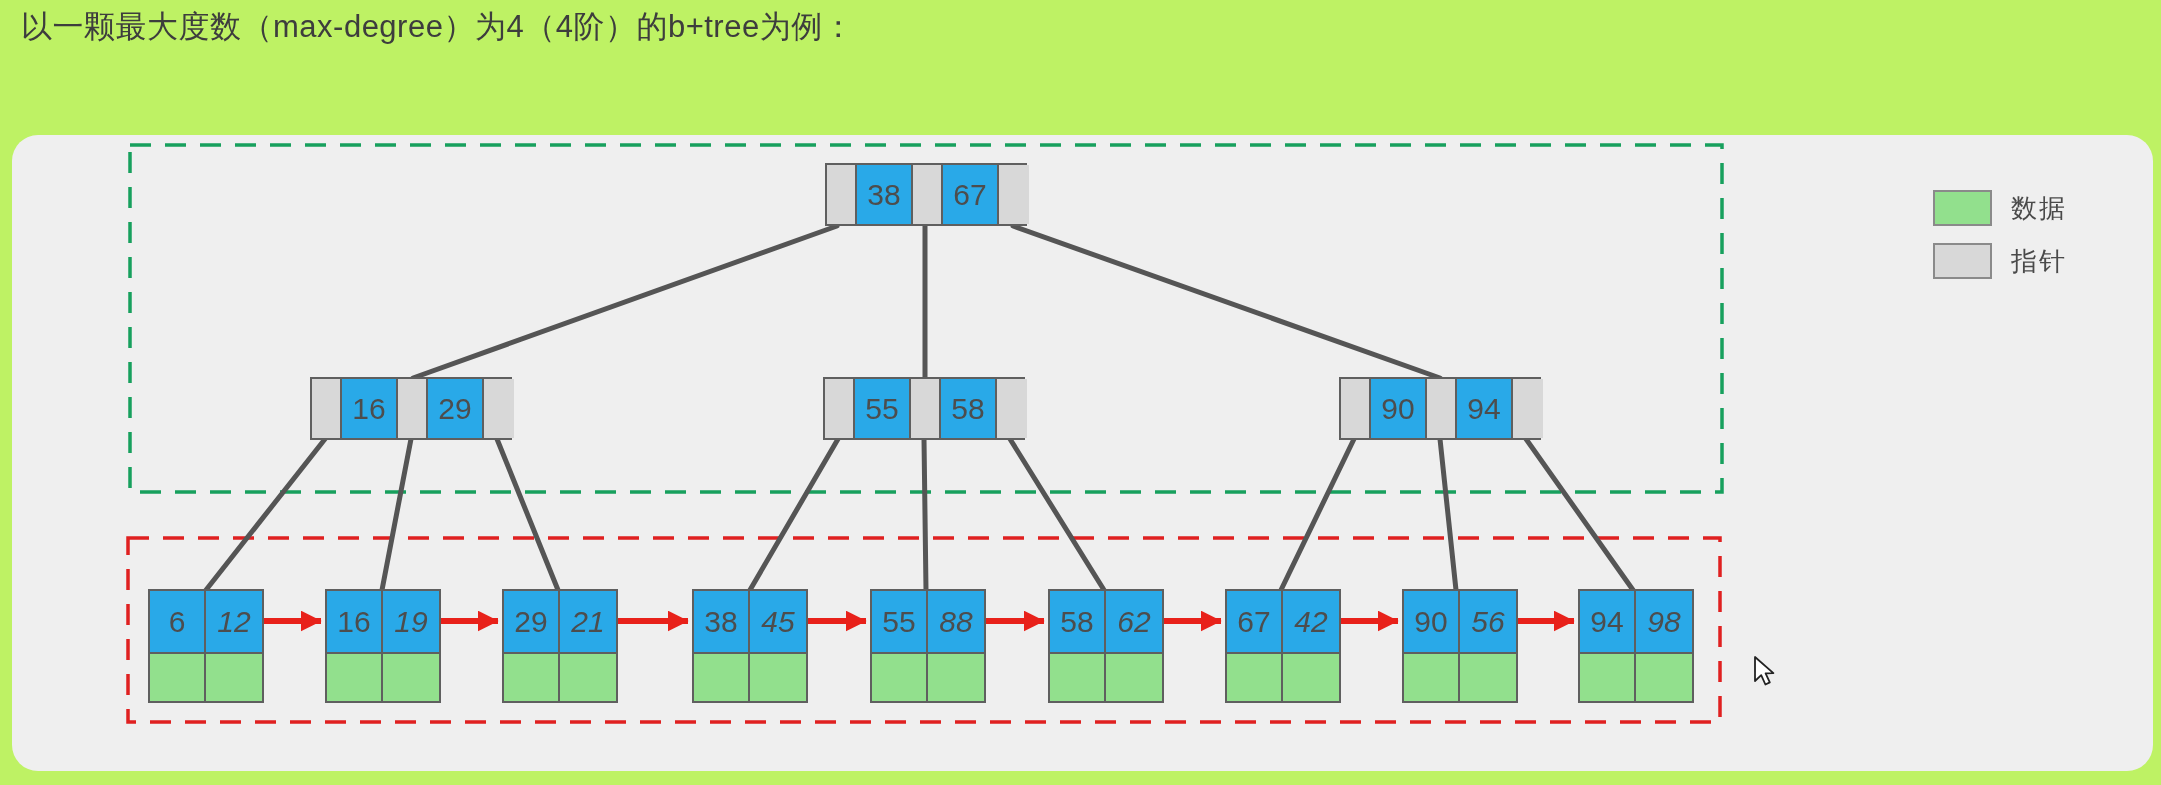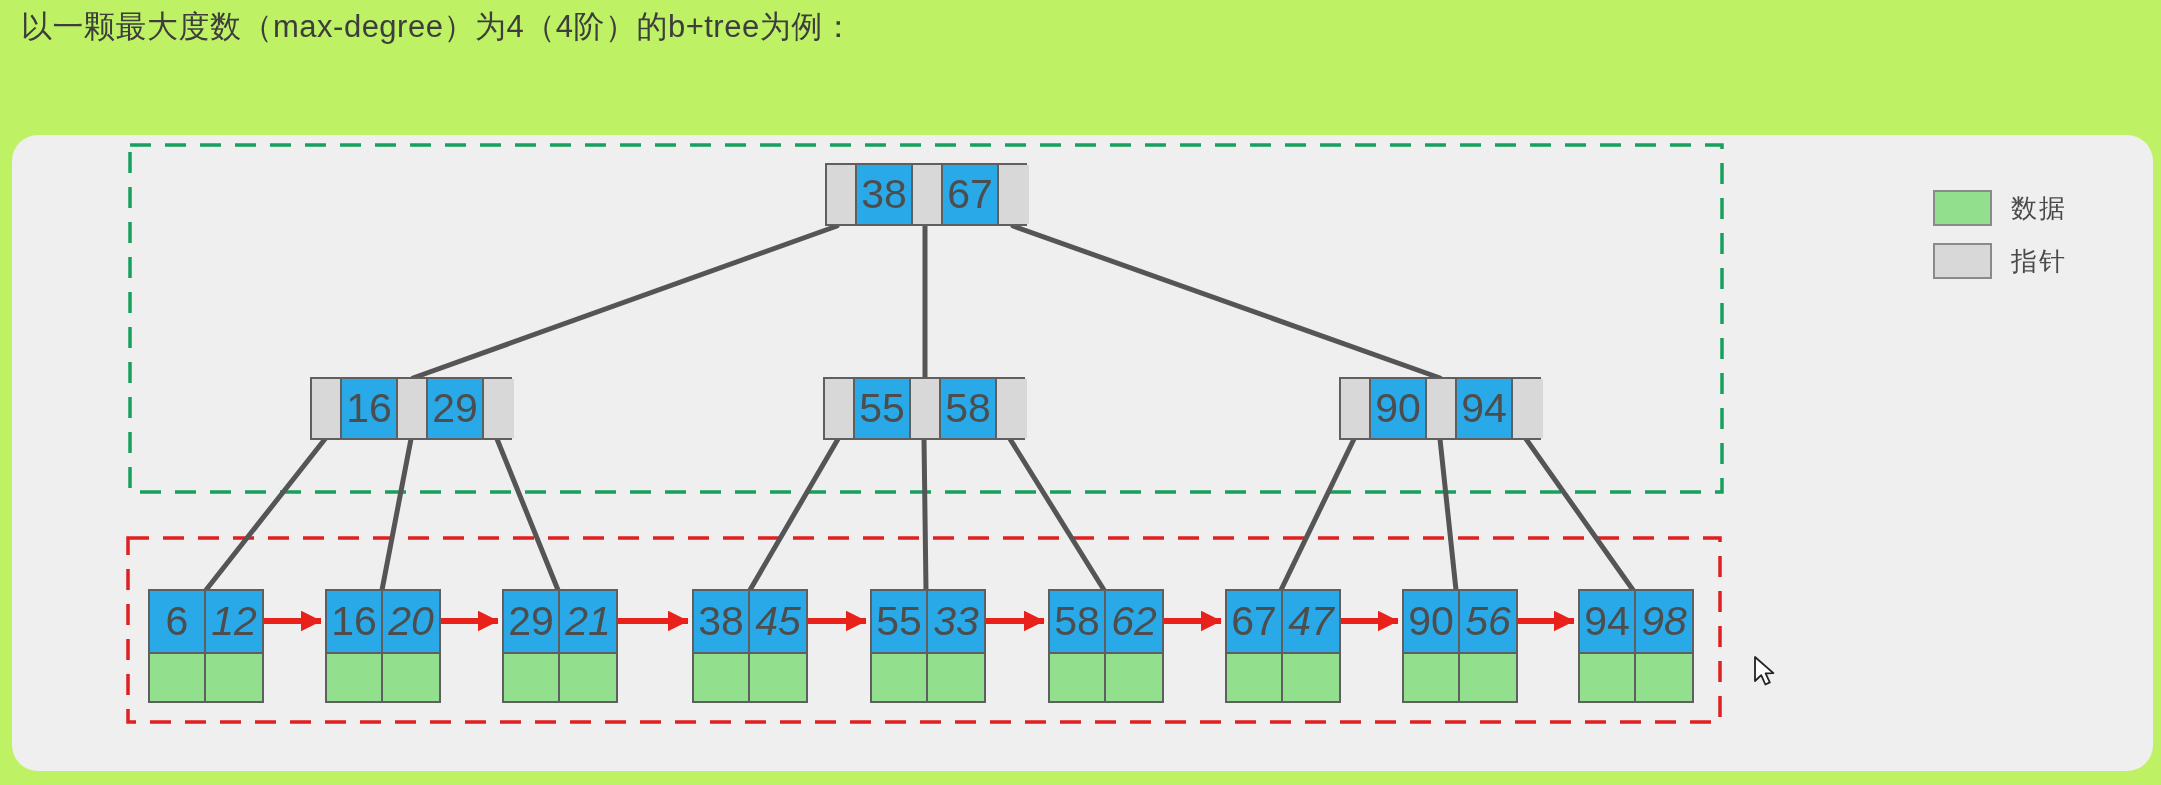--- a/index.html
+++ b/index.html
@@ -17,21 +17,21 @@
   .edge{stroke:var(--edge);stroke-width:5px;stroke-linecap:round;}
   .leaf-link{stroke:var(--link-arrow);stroke-width:6px;}
 
   .inode{position:absolute;display:flex;height:63px;width:202px;box-sizing:border-box;border:2px solid var(--cell-border);background:var(--pointer-cell);}
   .inode .cell{box-sizing:border-box;height:100%;border-right:2px solid var(--cell-border);}
   .inode .cell:last-child{border-right:none;}
   .inode .ptr{width:30px;background:var(--pointer-cell);flex:0 0 auto;}
   .inode .key{width:56px;flex:0 0 auto;}
 
   .cell.key{background:var(--key-cell);display:flex;align-items:center;justify-content:center;
-    font-size:41px;color:var(--text);}
+    font-size:30px;color:var(--text);}
 
   .leaf{position:absolute;display:grid;grid-template-columns:56px 56px;grid-template-rows:63px 47px;
     width:116px;box-sizing:border-box;border:2px solid var(--cell-border);}
   .leaf .cell{box-sizing:border-box;}
   .leaf .cell:nth-child(1){border-right:2px solid var(--cell-border);border-bottom:2px solid var(--cell-border);}
   .leaf .cell:nth-child(2){border-bottom:2px solid var(--cell-border);font-style:italic;}
   .leaf .cell:nth-child(3){border-right:2px solid var(--cell-border);}
   .leaf .datacell{background:var(--data-cell);}
 
   .legend{position:absolute;left:1933px;top:190px;}
@@ -126,51 +126,51 @@
       <div class="cell ptr"></div>
     </div>
     <div class="leaf" style="left: 148px; top: 589px;">
       <div class="cell key">6</div>
       <div class="cell key">12</div>
       <div class="cell datacell"></div>
       <div class="cell datacell"></div>
     </div>
     <div class="leaf" style="left: 325px; top: 589px;">
       <div class="cell key">16</div>
-      <div class="cell key">20</div>
+      <div class="cell key">19</div>
       <div class="cell datacell"></div>
       <div class="cell datacell"></div>
     </div>
     <div class="leaf" style="left: 502px; top: 589px;">
       <div class="cell key">29</div>
       <div class="cell key">21</div>
       <div class="cell datacell"></div>
       <div class="cell datacell"></div>
     </div>
     <div class="leaf" style="left: 692px; top: 589px;">
       <div class="cell key">38</div>
       <div class="cell key">45</div>
       <div class="cell datacell"></div>
       <div class="cell datacell"></div>
     </div>
     <div class="leaf" style="left: 870px; top: 589px;">
       <div class="cell key">55</div>
-      <div class="cell key">33</div>
+      <div class="cell key">88</div>
       <div class="cell datacell"></div>
       <div class="cell datacell"></div>
     </div>
     <div class="leaf" style="left: 1048px; top: 589px;">
       <div class="cell key">58</div>
       <div class="cell key">62</div>
       <div class="cell datacell"></div>
       <div class="cell datacell"></div>
     </div>
     <div class="leaf" style="left: 1225px; top: 589px;">
       <div class="cell key">67</div>
-      <div class="cell key">47</div>
+      <div class="cell key">42</div>
       <div class="cell datacell"></div>
       <div class="cell datacell"></div>
     </div>
     <div class="leaf" style="left: 1402px; top: 589px;">
       <div class="cell key">90</div>
       <div class="cell key">56</div>
       <div class="cell datacell"></div>
       <div class="cell datacell"></div>
     </div>
     <div class="leaf" style="left: 1578px; top: 589px;">

